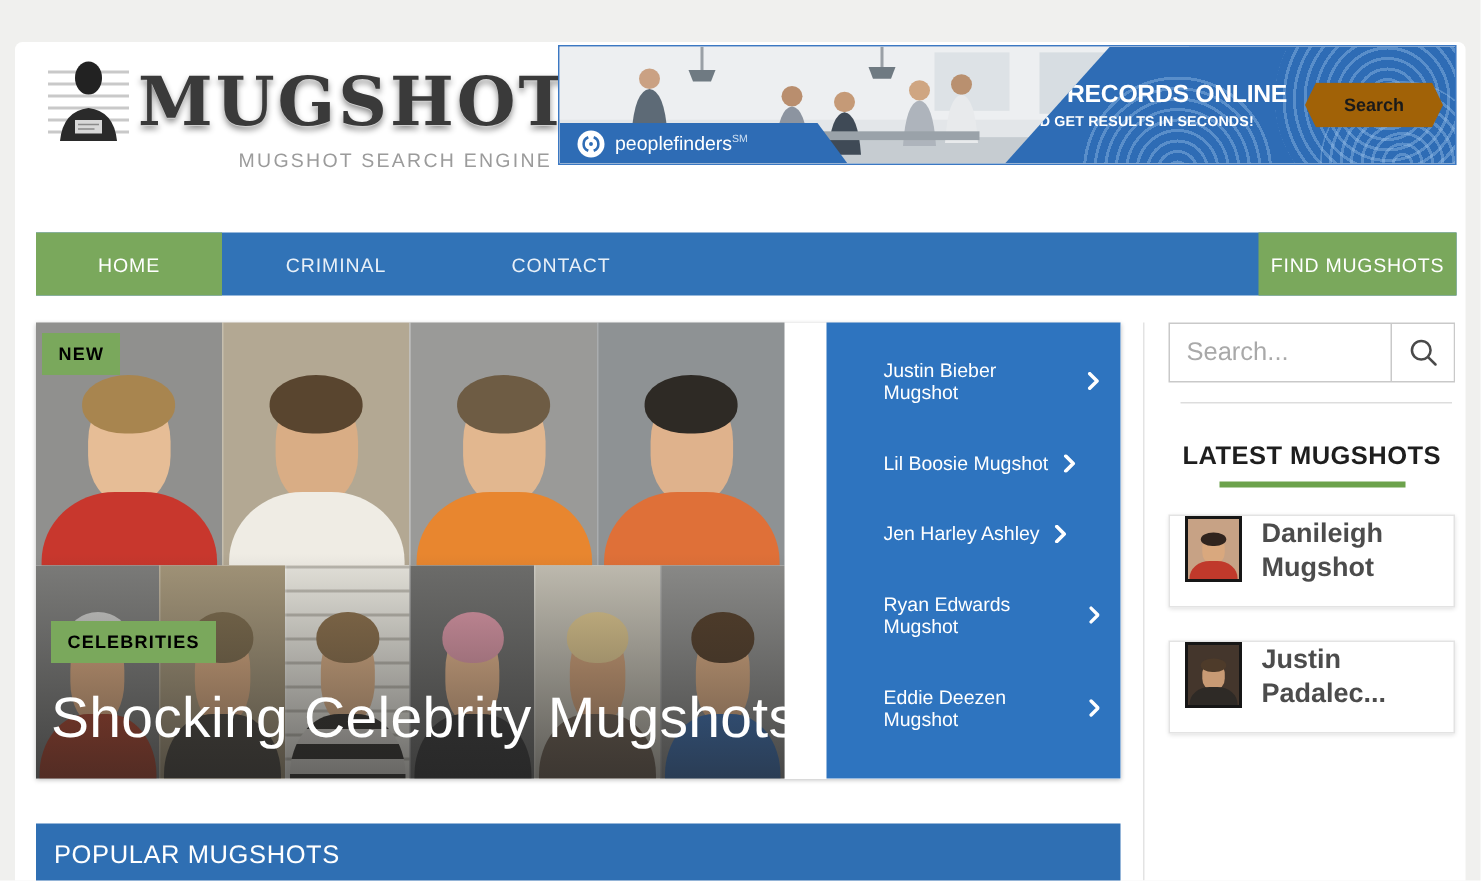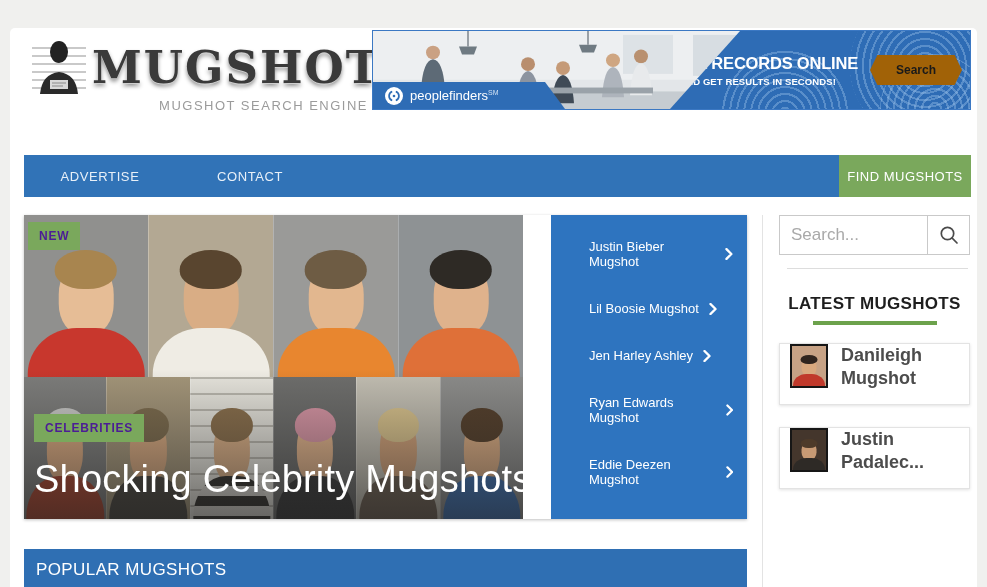--- a/index.html
+++ b/index.html
@@ -114,21 +114,21 @@
     position:absolute; left:0; bottom:0; width:499px; height:150px;
     background:linear-gradient(180deg, rgba(35,35,35,0) 0%, rgba(30,30,30,.62) 100%);
   }
   .hero-panel {
     position:absolute; right:0; top:0; width:196px; height:100%;
     background:#2e74bf; display:flex; flex-direction:column; justify-content:space-between;
     padding:24px 14px 32px 38px;
   }
   .hero-link { color:#fff; font-size:13px; display:flex; align-items:center; gap:10px; cursor:pointer; }
   .badge {
-    background:#7aa85c; color:#4c1d95; font-weight:bold; font-size:12px;
+    background:#7aa85c; color:#000000; font-weight:bold; font-size:12px;
     letter-spacing:.8px; padding:7px 11px; position:absolute; z-index:3;
   }
   .badge-new { left:4px; top:7px; }
   .badge-cat { left:10px; bottom:77px; }
   .hero-title {
     position:absolute; left:10px; bottom:18px; z-index:3;
     color:#fff; font-size:38px; letter-spacing:.2px;
   }
 
   .popular {
@@ -239,21 +239,22 @@
             <path d="M7.8 1.5 a4.8 4.8 0 0 1 0 9" fill="none" stroke="#2e6cb5" stroke-width="1.7"></path>
             <circle cx="6" cy="6" r="1.3" fill="#2e6cb5"></circle>
           </svg>
         </span>
         <span class="pf-brand"><span>peoplefinders</span><sup>SM</sup></span>
       </div>
     </div>
   </div>
 
   <div class="nav">
-    <div class="nav-item w2">ADVERTISE</div>
+    <div class="nav-item w1 active">HOME</div>
+    <div class="nav-item w2">CRIMINAL</div>
     <div class="nav-item w3">CONTACT</div>
     <div class="nav-find">FIND MUGSHOTS</div>
   </div>
 
   <div class="main">
     <div class="content">
 
       <div class="hero">
         <div class="grid">
           <div class="row-top">

